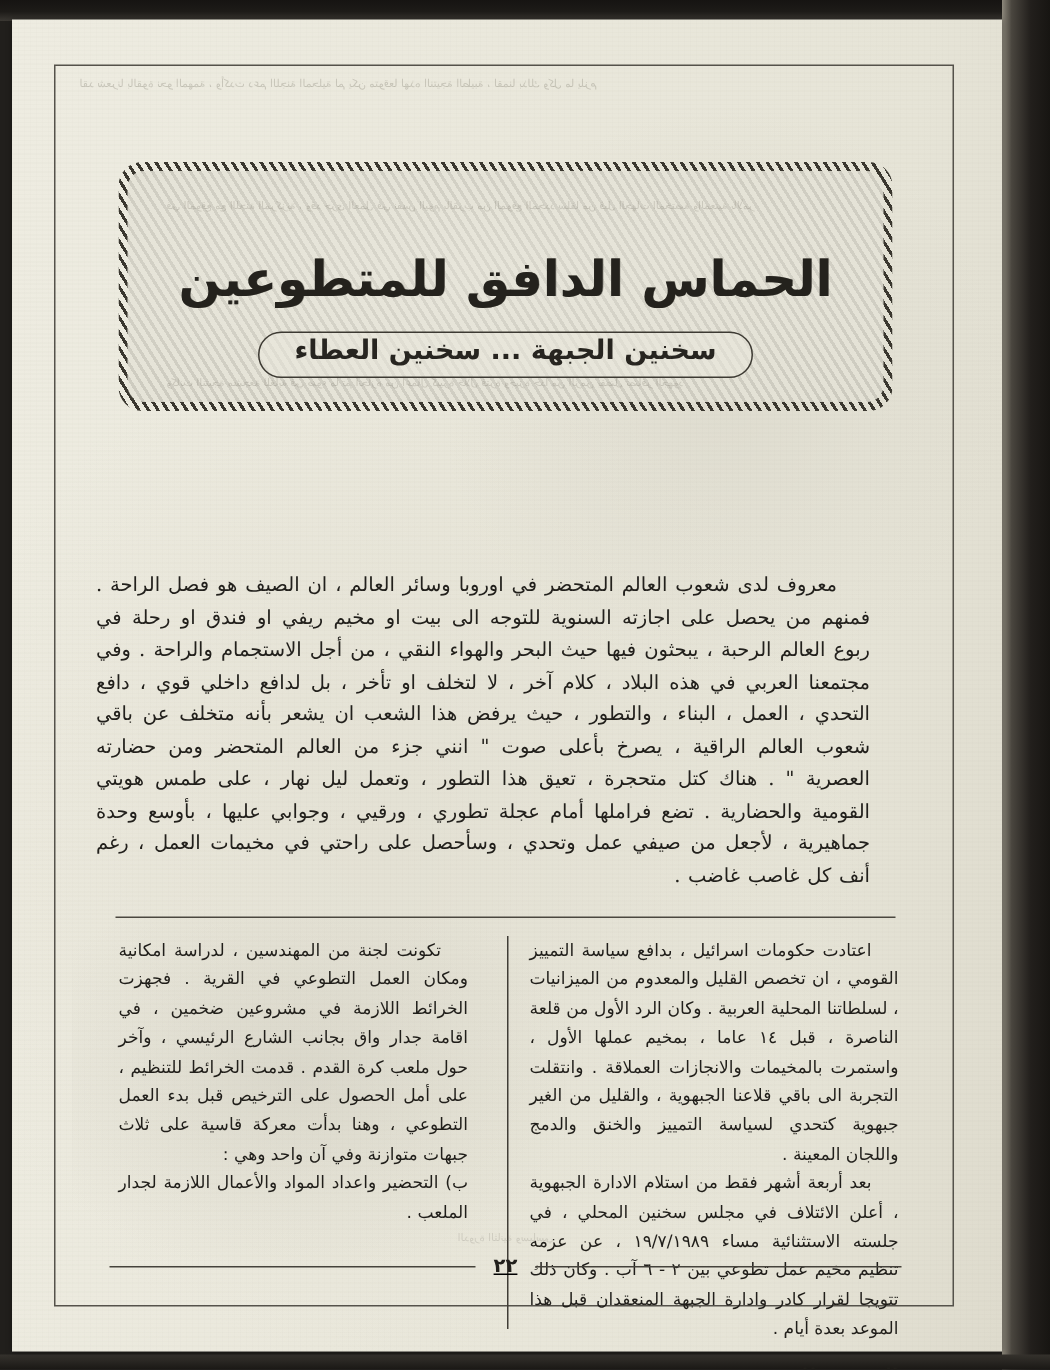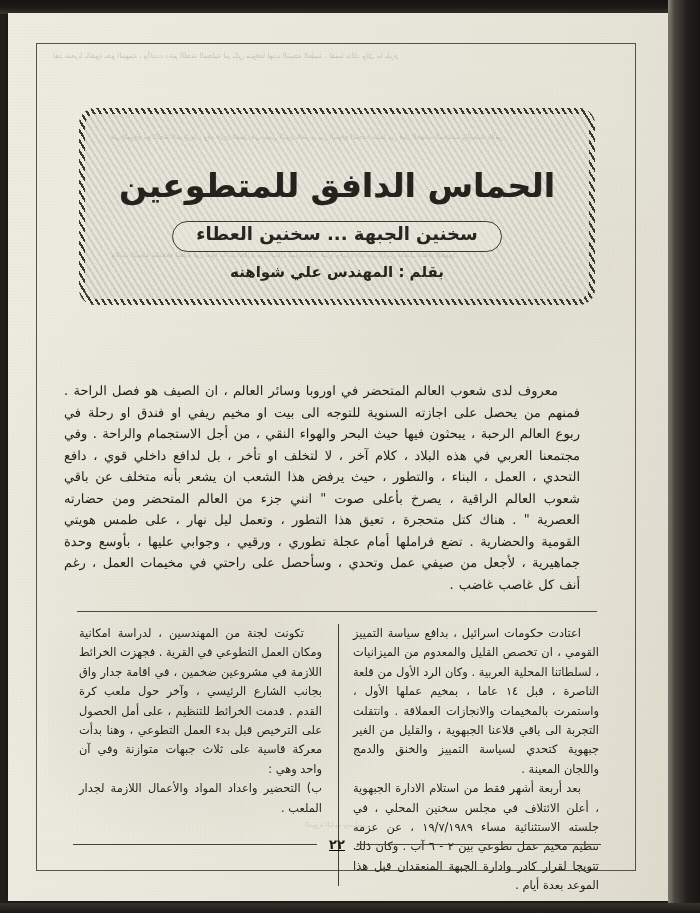--- a/index.html
+++ b/index.html
@@ -251,21 +251,21 @@
     text-align: justify;
     text-align-last: right;
   }
   .col-right {
     width: 262px;
     padding-left: 14px;
     padding-right: 2px;
   }
   .col-left {
     width: 262px;
-    padding-right: 16px;
+    padding-right: 26px;
     padding-left: 2px;
     border-right: 1.4px solid #403d36;
   }
   .col p { margin: 0 0 0 0; }
   .col p + p { margin-top: 0; }
   .col .indent { display: inline-block; width: 18px; }
 
   .subhead {
     text-align: center;
     font-size: 13px;
@@ -339,21 +339,20 @@
           <div class="hl-ghost" style="top:2px;">في الموقع مع اللجنة المركزية ، وقد جرى العمل في نفس اليوم بالقرب من الموقع المحدد سلفا من قبل الجهات المختصة والمعنية بالأمر</div>
           <div class="hl-ghost" style="top:120px;">وكانت النتيجة مشجعة للغاية في ضوء ما تم انجازه من أعمال كبيرة خلال فترة وجيزة جدا من الزمن بفضل تضافر الجهود</div>
 
           <div class="hl1">الحماس الدافق للمتطوعين</div>
 
 
           <div class="subtitle-pill">
             <span class="txt">سخنين الجبهة ... سخنين العطاء</span>
           </div>
 
-          <div class="byline">بقلم : المهندس علي شواهنه</div>
         </div>
       </div>
 
       <div class="lead">
         <span class="indent"></span><span>معروف لدى شعوب العالم المتحضر في اوروبا وسائر العالم ، ان الصيف هو فصل الراحة . فمنهم من يحصل على اجازته السنوية للتوجه الى بيت او مخيم ريفي او فندق او رحلة في ربوع العالم الرحبة ، يبحثون فيها حيث البحر والهواء النقي ، من أجل الاستجمام والراحة . وفي مجتمعنا العربي في هذه البلاد ، كلام آخر ، لا لتخلف او تأخر ، بل لدافع داخلي قوي ، دافع التحدي ، العمل ، البناء ، والتطور ، حيث يرفض هذا الشعب ان يشعر بأنه متخلف عن باقي شعوب العالم الراقية ، يصرخ بأعلى صوت " انني جزء من العالم المتحضر ومن حضارته العصرية " . هناك كتل متحجرة ، تعيق هذا التطور ، وتعمل ليل نهار ، على طمس هويتي القومية والحضارية . تضع فراملها أمام عجلة تطوري ، ورقيي ، وجوابي عليها ، بأوسع وحدة جماهيرية ، لأجعل من صيفي عمل وتحدي ، وسأحصل على راحتي في مخيمات العمل ، رغم أنف كل غاصب غاضب .</span>
       </div>
 
       <div class="rule-main"></div>
 
       <div class="cols">

